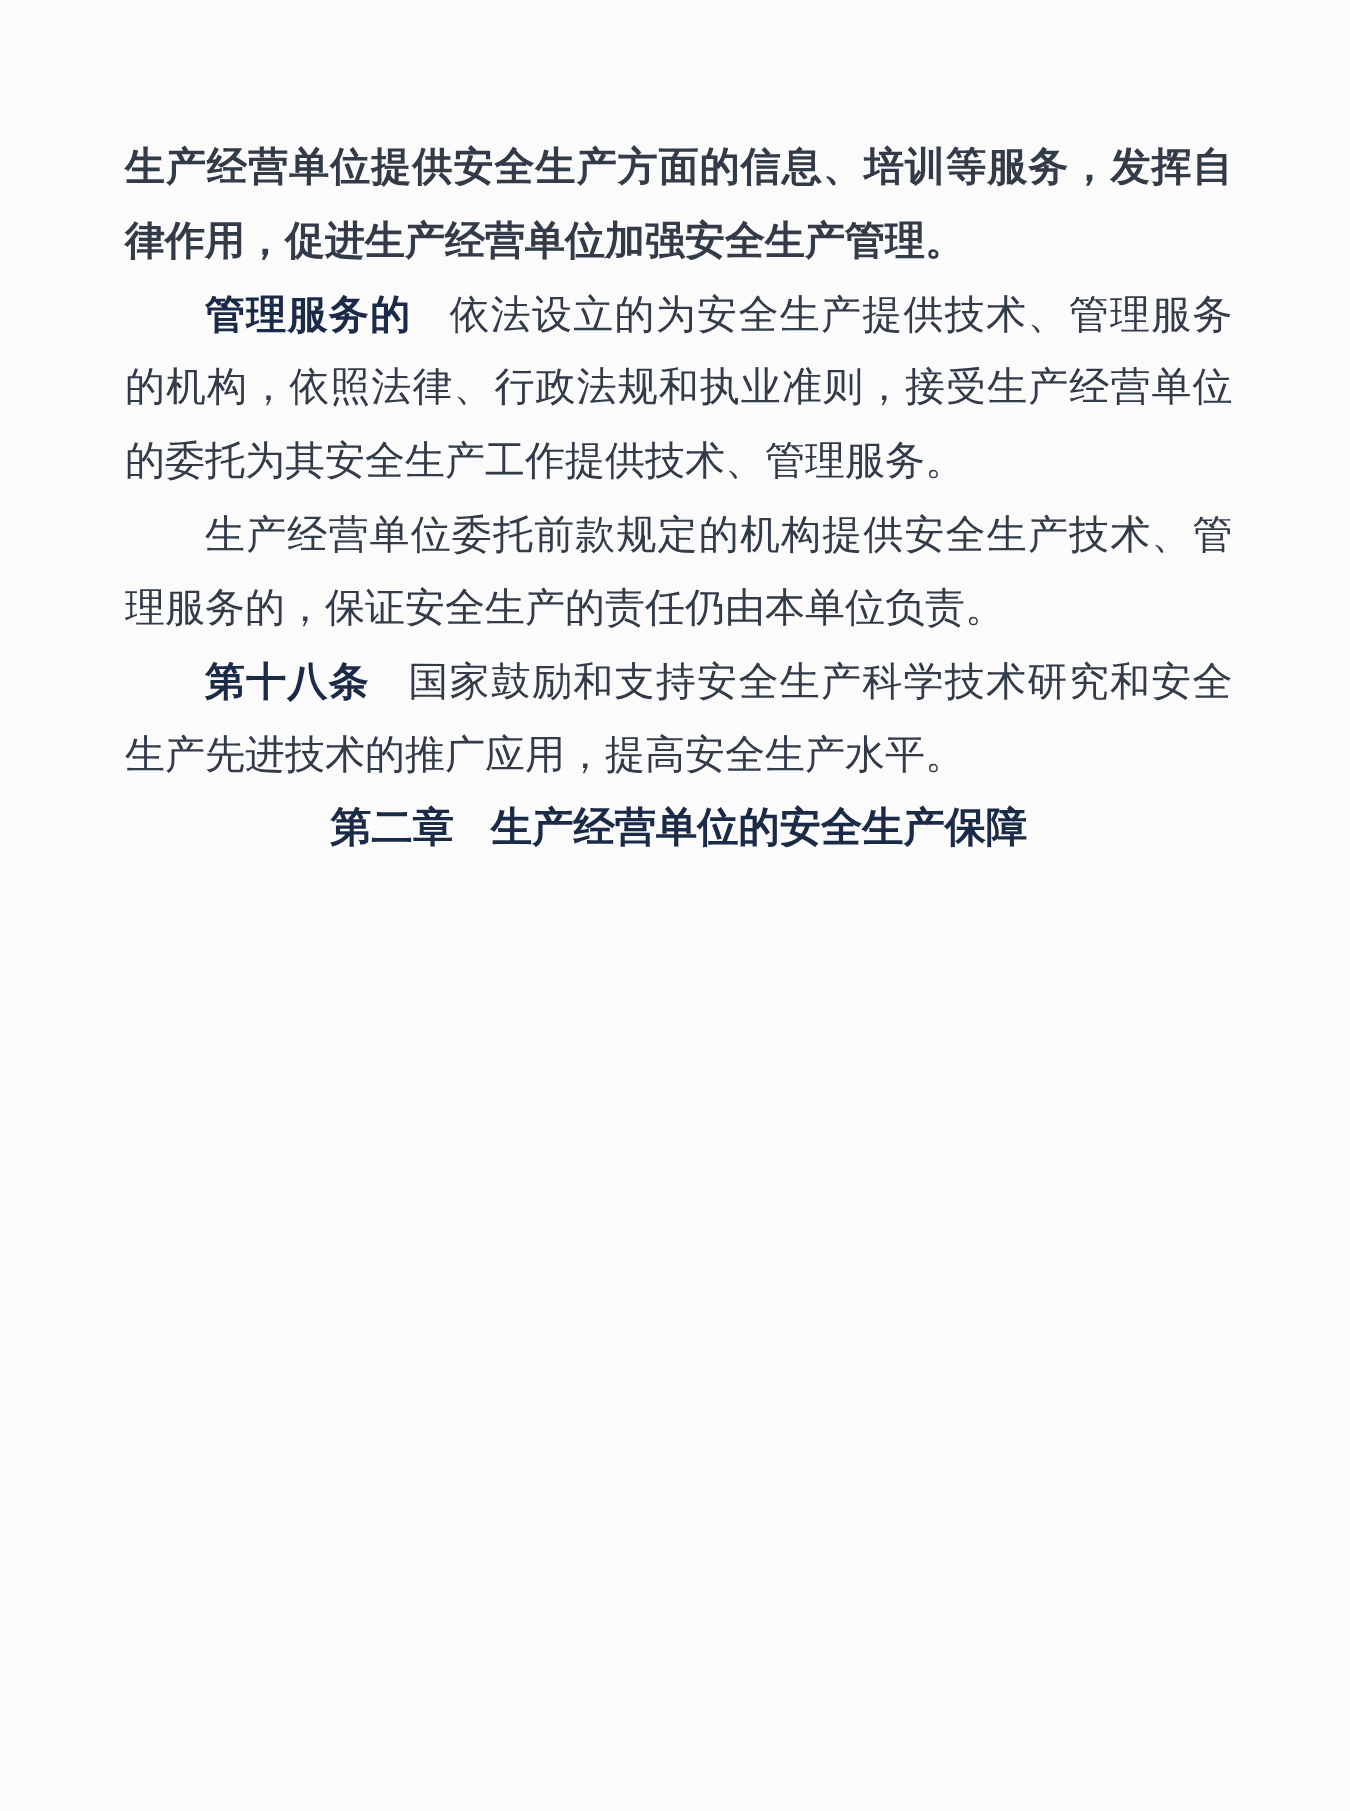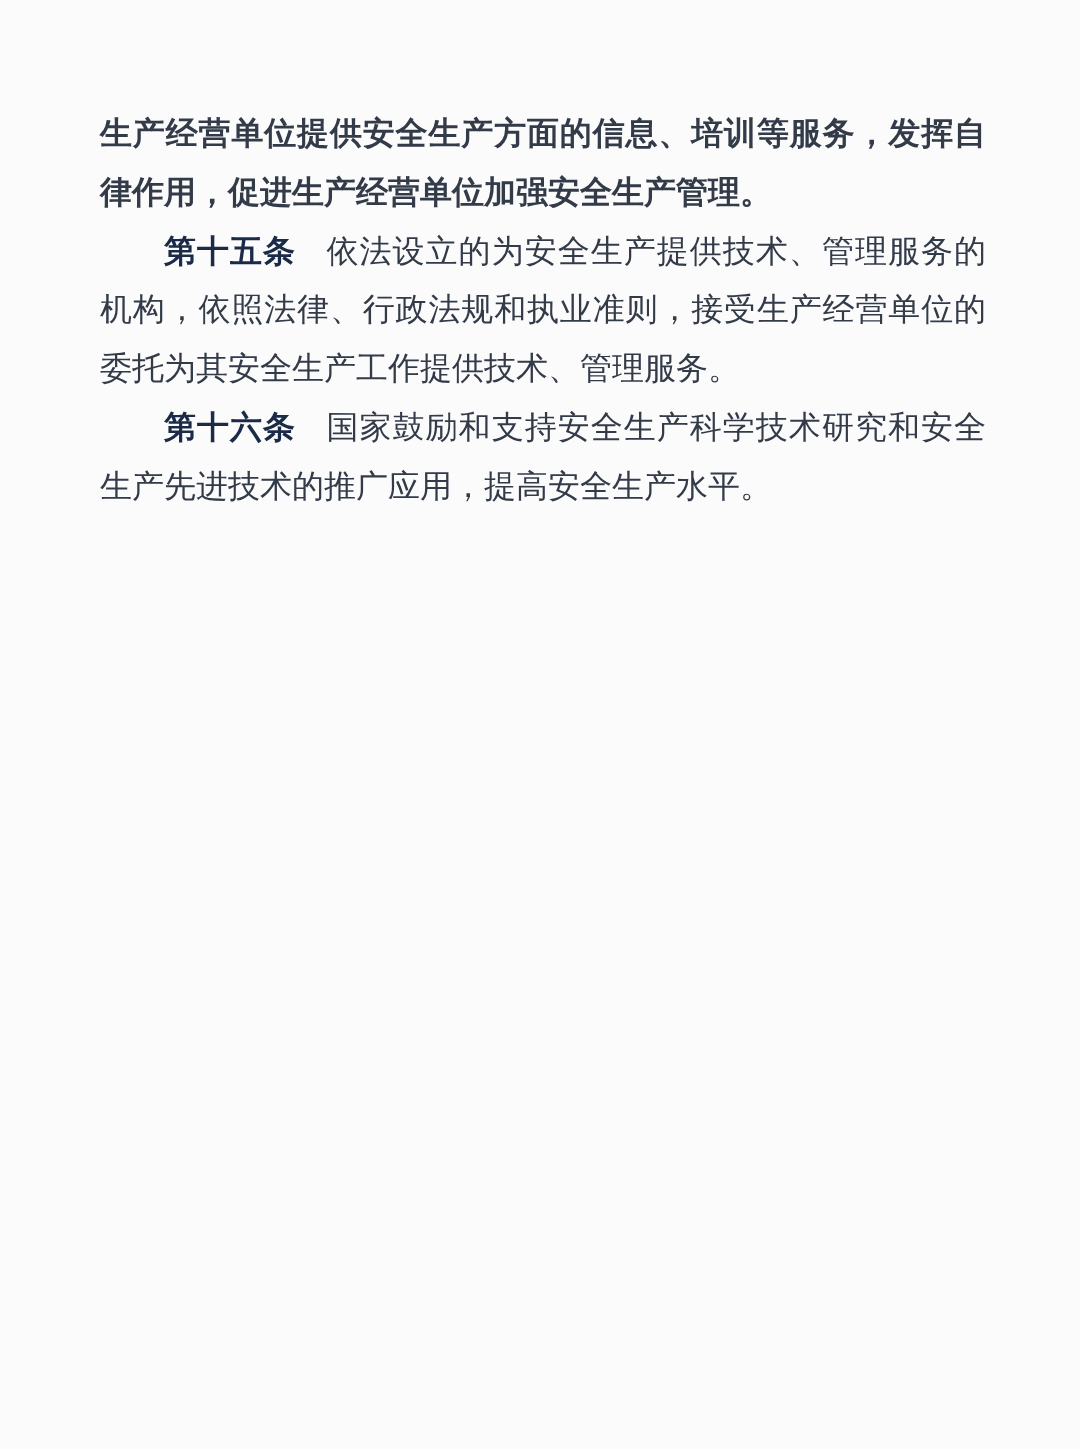--- a/index.html
+++ b/index.html
@@ -58,26 +58,32 @@
 </head>
 <body>
 
 <div class="page">
 
   <p class="para no-indent">
     <span class="article-label"></span><span class="article-text">生产经营单位提供安全生产方面的信息、培训等服务，发挥自律作用，促进生产经营单位加强安全生产管理。</span>
   </p>
 
   <p class="para">
-    <span class="article-label">第十五条</span><span class="article-text">依法设立的为安全生产提供技术、管理服务的机构，依照法律、行政法规和执业准则，接受生产经营单位的委托为其安全生产工作提供技术、管理服务。</span>
+    <span class="article-label">管理服务的</span><span class="article-text">依法设立的为安全生产提供技术、管理服务的机构，依照法律、行政法规和执业准则，接受生产经营单位的委托为其安全生产工作提供技术、管理服务。</span>
+  </p>
+
+  <p class="para">
+    <span class="article-label"></span><span class="article-text">生产经营单位委托前款规定的机构提供安全生产技术、管理服务的，保证安全生产的责任仍由本单位负责。</span>
   </p>
 
 
 
-
   <p class="para">
-    <span class="article-label">第十六条</span><span class="article-text">国家鼓励和支持安全生产科学技术研究和安全生产先进技术的推广应用，提高安全生产水平。</span>
+    <span class="article-label">第十八条</span><span class="article-text">国家鼓励和支持安全生产科学技术研究和安全生产先进技术的推广应用，提高安全生产水平。</span>
   </p>
 
 
+  <h2 class="chapter-heading">
+    <span class="chapter-number">第二章</span><span class="chapter-title">生产经营单位的安全生产保障</span>
+  </h2>
 
 
 </div>
 
 </body></html>

